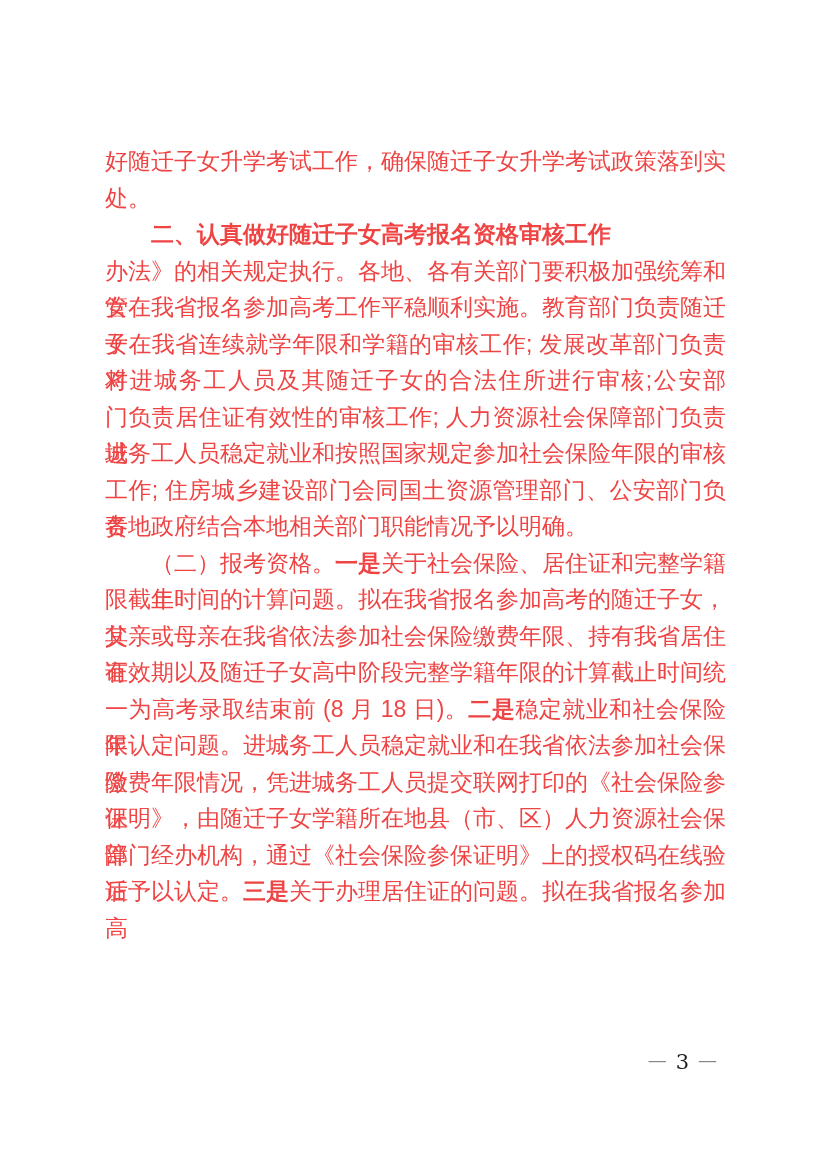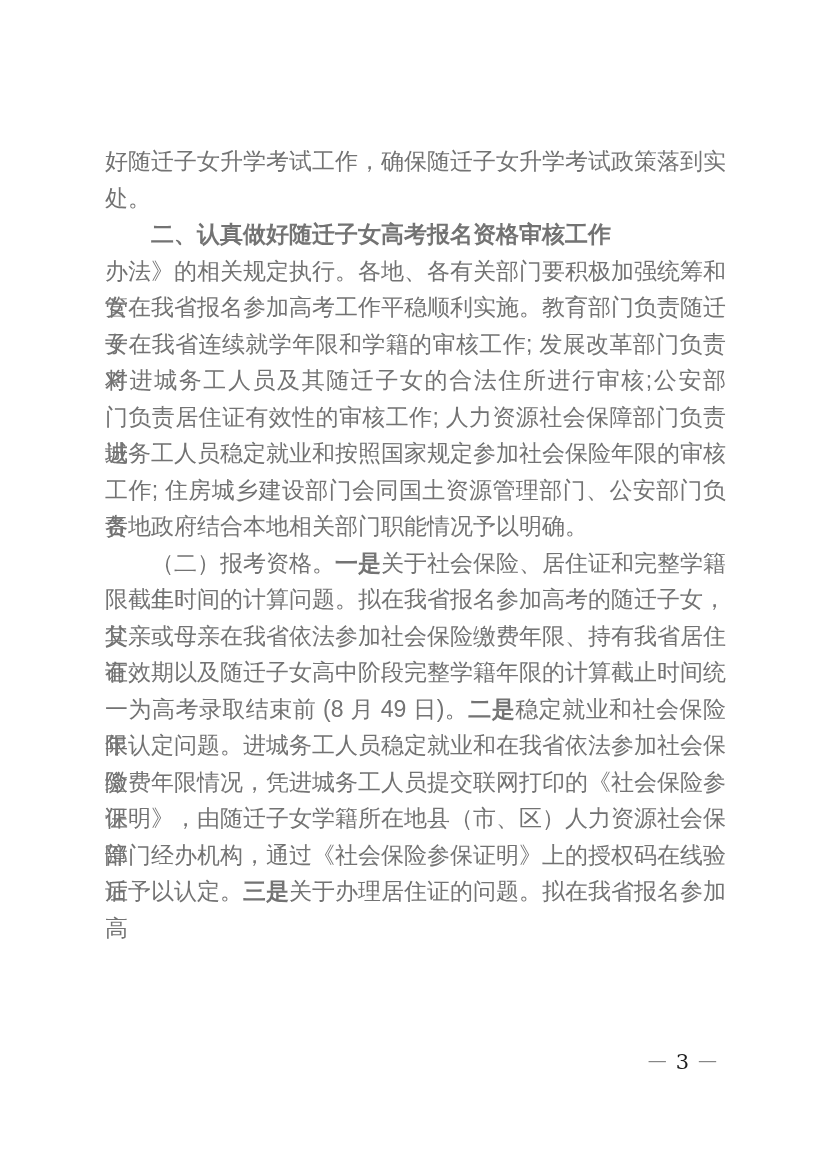--- a/index.html
+++ b/index.html
@@ -15,21 +15,21 @@
     overflow: hidden;
     font-family: "Liberation Sans", "DejaVu Sans", sans-serif;
   }
   .doc-body {
     position: absolute;
     left: 105px;
     top: 143px;
     width: 621px;
     font-size: 23px;
     line-height: 36.5px;
-    color: #737373;
+    color: #ef4444;
     letter-spacing: 0;
   }
   .line {
     height: 36.5px;
     text-align: left;
     overflow: visible;
   }
   .line.fill {
     text-align: justify;
     text-align-last: justify;
@@ -76,21 +76,21 @@
       <div class="line fill"><span>女在我省连续就学年限和学籍的审核工作; 发展改革部门负责将</span></div>
       <div class="line fill"><span>对进城务工人员及其随迁子女的合法住所进行审核;公安部</span></div>
       <div class="line fill"><span>门负责居住证有效性的审核工作; 人力资源社会保障部门负责进</span></div>
       <div class="line fill"><span>城务工人员稳定就业和按照国家规定参加社会保险年限的审核</span></div>
       <div class="line fill"><span>工作; 住房城乡建设部门会同国土资源管理部门、公安部门负责</span></div>
       <div class="line"><span>各地政府结合本地相关部门职能情况予以明确。</span></div>
       <div class="line fill" style="padding-left: 46px;"><span>（二）报考资格。</span><span class="b">一是</span><span>关于社会保险、居住证和完整学籍年</span></div>
       <div class="line fill"><span>限截止时间的计算问题。拟在我省报名参加高考的随迁子女，其</span></div>
       <div class="line fill"><span>父亲或母亲在我省依法参加社会保险缴费年限、持有我省居住证</span></div>
       <div class="line fill"><span>有效期以及随迁子女高中阶段完整学籍年限的计算截止时间统</span></div>
-      <div class="line fill"><span>一为高考录取结束前 (8 月 49 日)。</span><span class="b">二是</span><span>稳定就业和社会保险年</span></div>
+      <div class="line fill"><span>一为高考录取结束前 (8 月 18 日)。</span><span class="b">二是</span><span>稳定就业和社会保险年</span></div>
       <div class="line fill"><span>限认定问题。进城务工人员稳定就业和在我省依法参加社会保险</span></div>
       <div class="line fill"><span>缴费年限情况，凭进城务工人员提交联网打印的《社会保险参保</span></div>
       <div class="line fill"><span>证明》，由随迁子女学籍所在地县（市、区）人力资源社会保障</span></div>
       <div class="line fill"><span>部门经办机构，通过《社会保险参保证明》上的授权码在线验证</span></div>
       <div class="line fill"><span>后予以认定。</span><span class="b">三是</span><span>关于办理居住证的问题。拟在我省报名参加高</span></div>
     </div>
 
   <div class="footer">
     <span class="dash">—</span><span class="num">3</span><span class="dash">—</span>
   </div>

